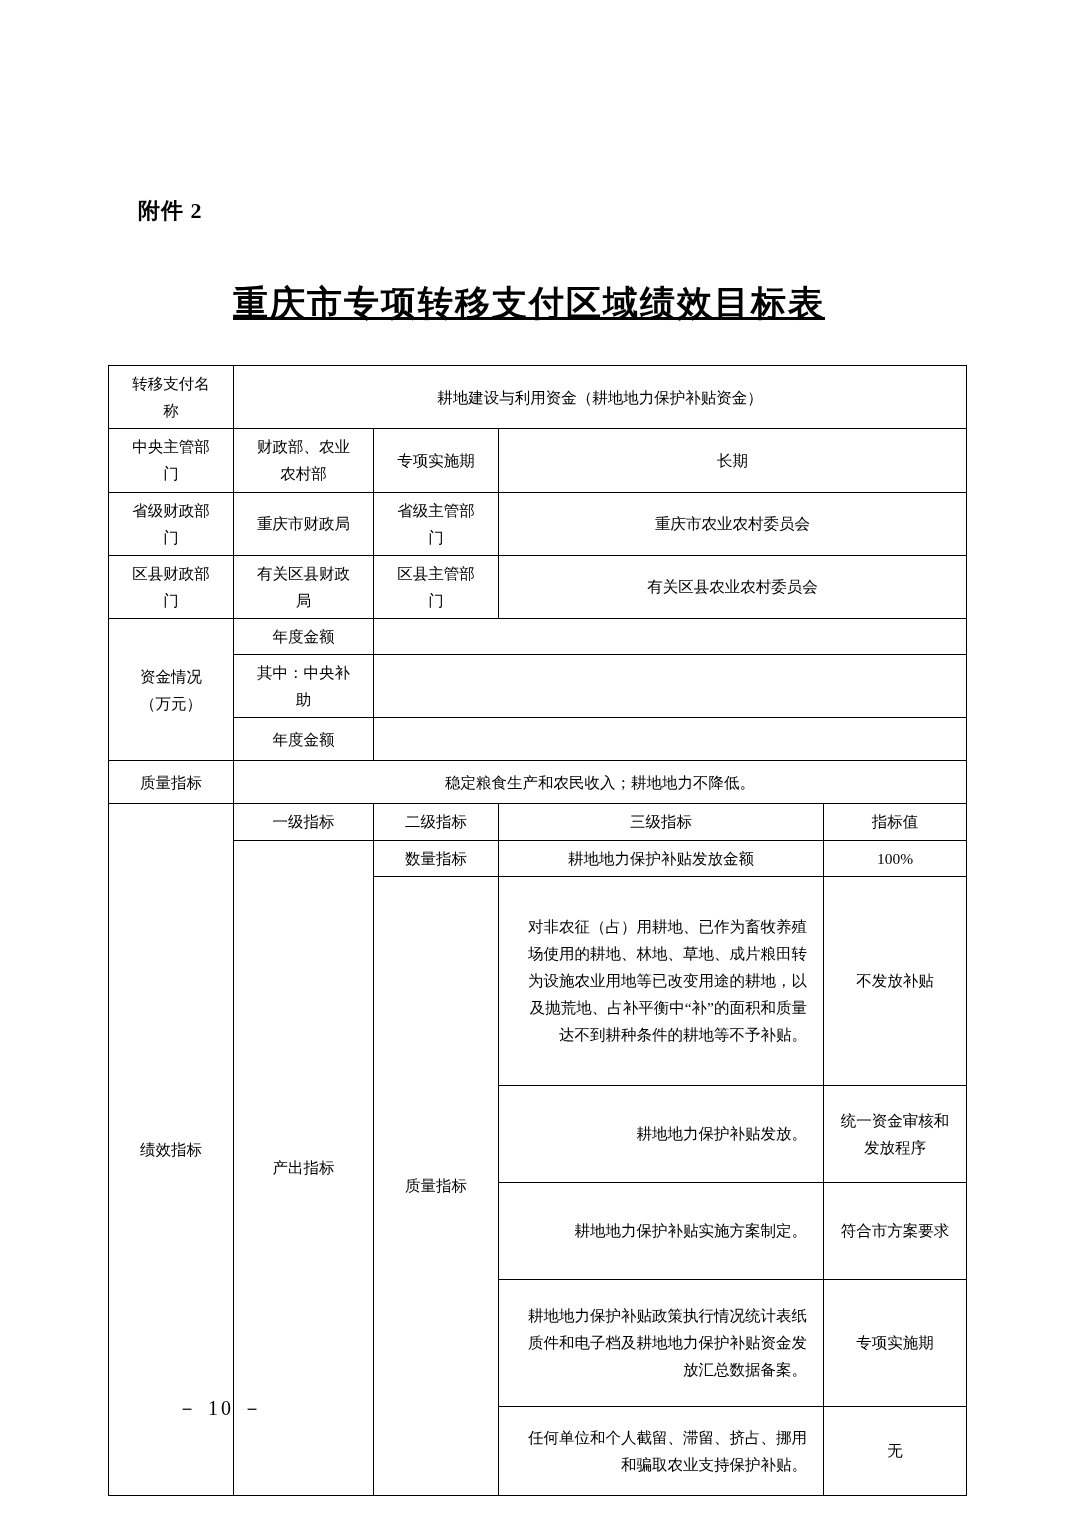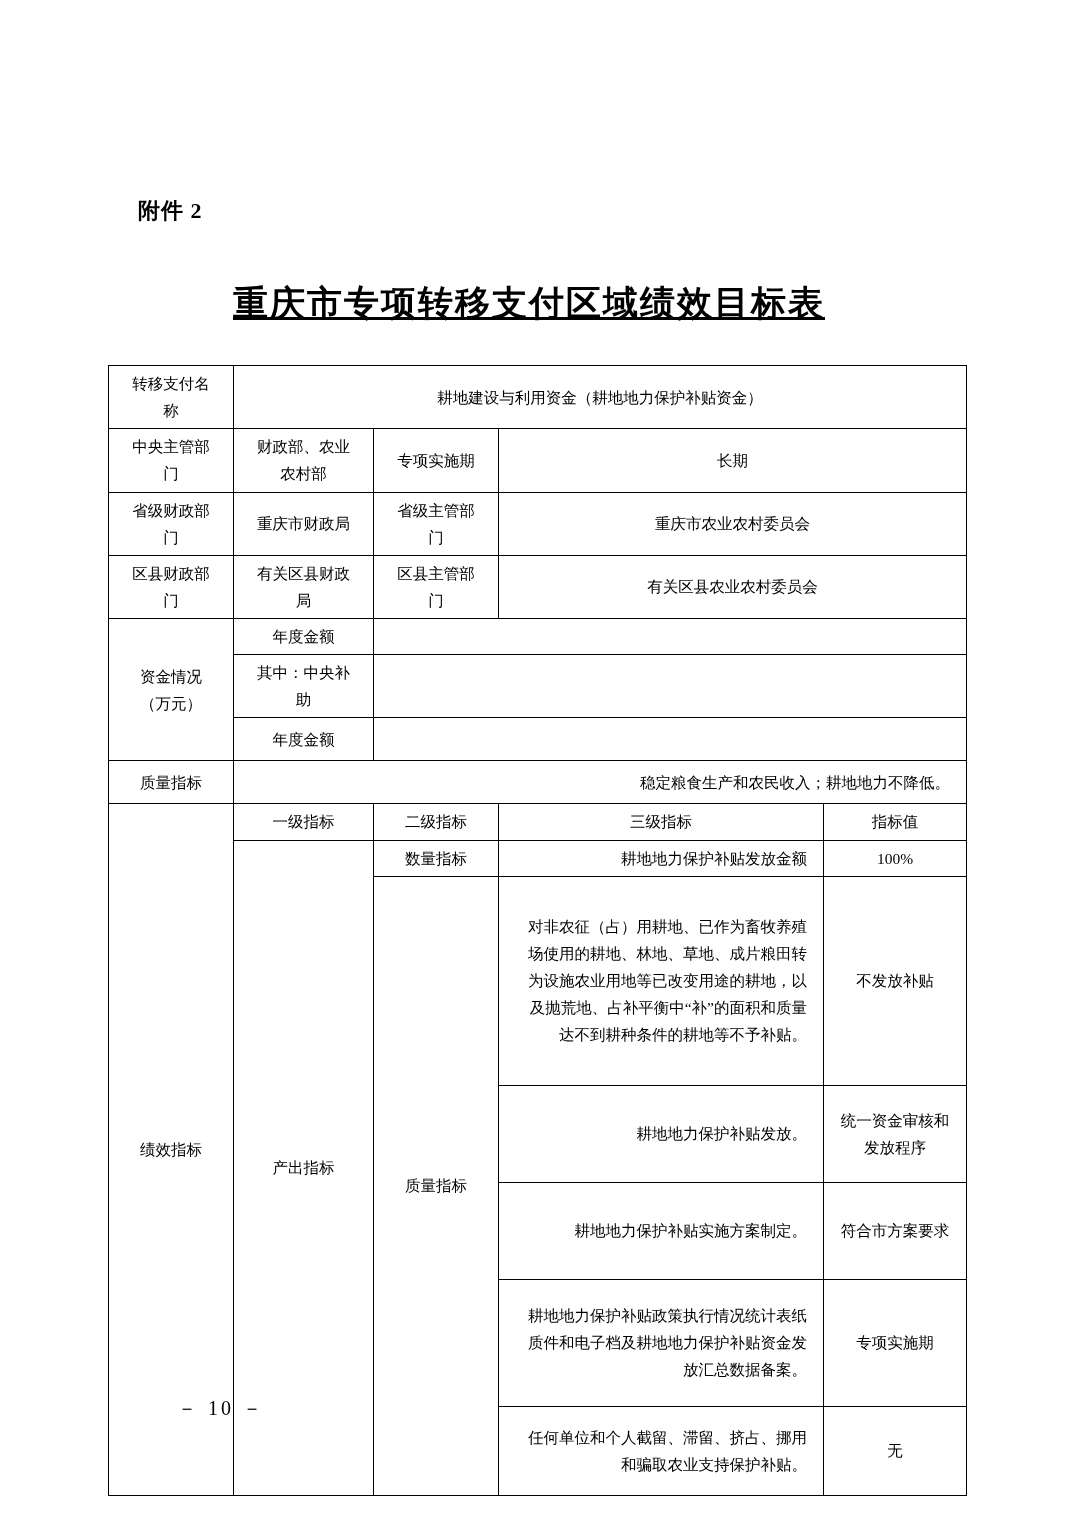--- a/index.html
+++ b/index.html
@@ -58,21 +58,21 @@
     table-layout: fixed;
   }
   table.main td {
     border: 1px solid #000000;
     font-size: 15.5px;
     padding: 4px 16px;
     vertical-align: middle;
     line-height: 1.75;
   }
   td.c { text-align: center; }
-  td.l { text-align: right; }
+  td.l { text-align: center; }
   .pad-l { padding-left: 22px; }
   .tall { height: 34px; }
   .page-number {
     position: absolute;
     left: 0;
     right: 0;
     top: 1395px;
     text-align: center;
     font-size: 20px;
     letter-spacing: 3px;

